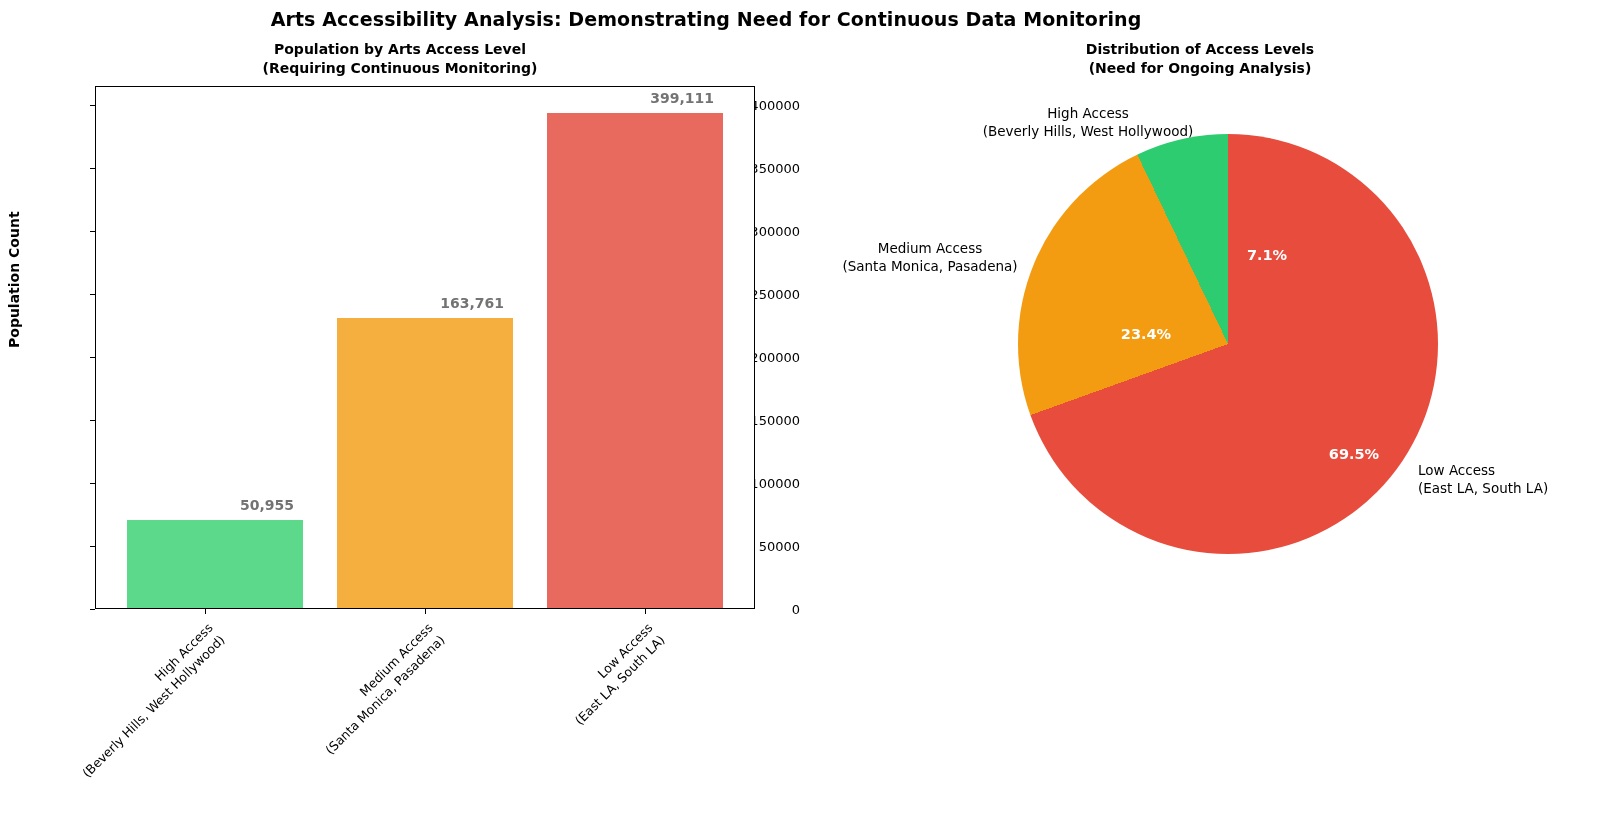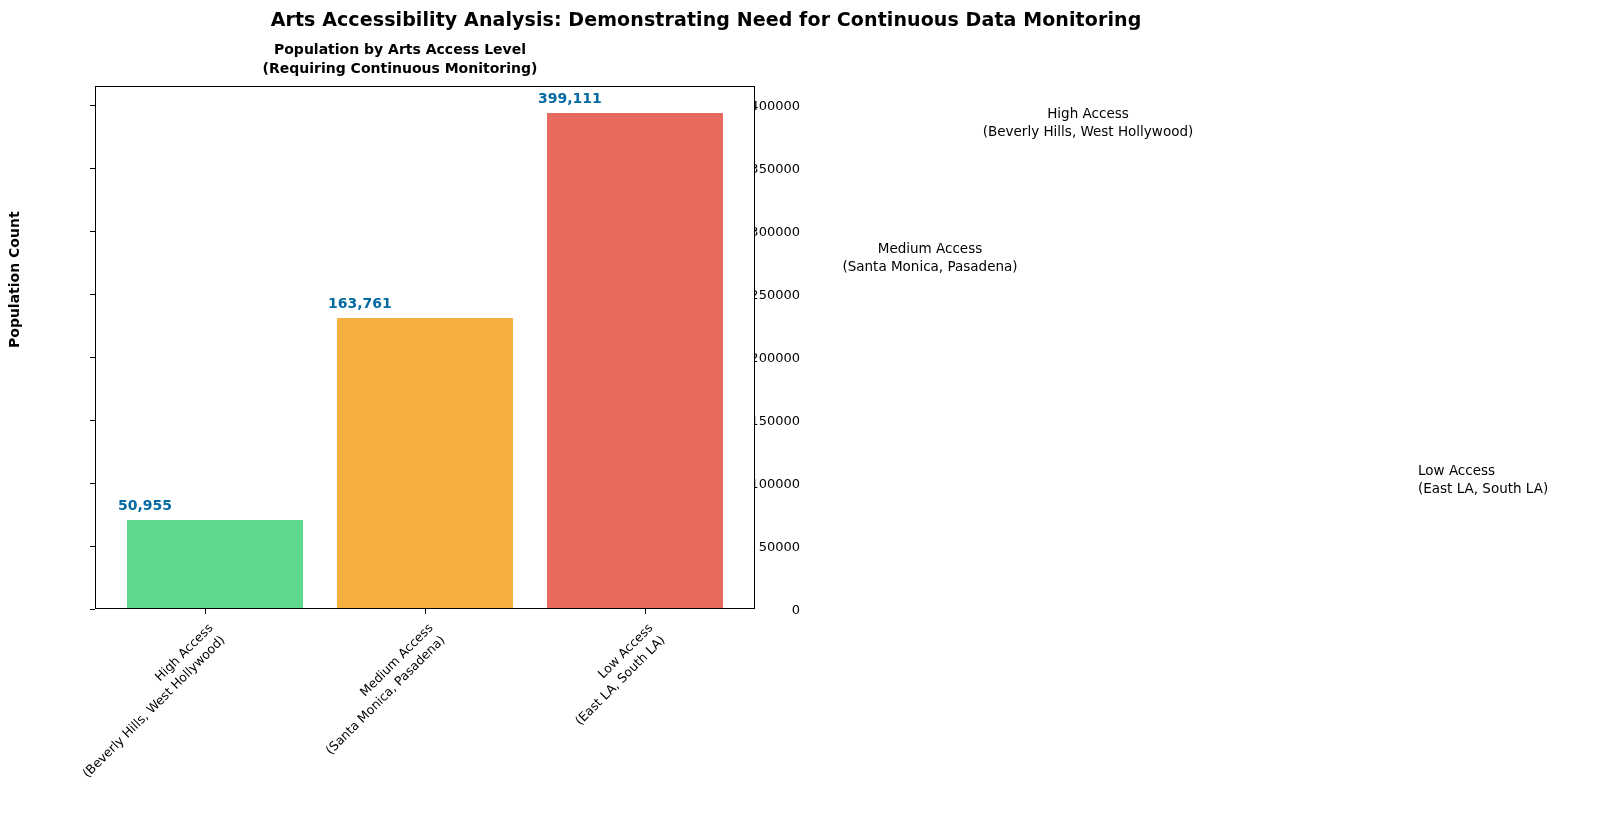--- a/index.html
+++ b/index.html
@@ -56,22 +56,22 @@
     background: #ffffff;
   }
   .bar {
     position: absolute;
     bottom: 0;
   }
   .bar-value {
     position: absolute;
     font-size: 14px;
     font-weight: bold;
-    text-align: left;
-    color: #0369a1;
+    text-align: right;
+    color: #737373;
     white-space: nowrap;
   }
   .ytick-label {
     position: absolute;
     right: 0;
     font-size: 13px;
     text-align: right;
     transform: translateY(-50%);
     white-space: nowrap;
   }
@@ -192,21 +192,33 @@
 
   <div class="xtick-text" style="left:-15px; top:584px; width:220px;">High Access
 (Beverly Hills, West Hollywood)</div>
   <div class="xtick-text" style="left:205px; top:584px; width:220px;">Medium Access
 (Santa Monica, Pasadena)</div>
   <div class="xtick-text" style="left:425px; top:584px; width:220px;">Low Access
 (East LA, South LA)</div>
 </div>
 
 <div id="pie-panel">
-
+  <div class="panel-title">Distribution of Access Levels
+(Need for Ongoing Analysis)</div>
+
+  <div id="pie-wrap">
+    <div id="pie-circle" style="background: conic-gradient(from 0deg,
+            #E74C3C 0deg 250.2deg,
+            #F39C12 250.2deg 334.4deg,
+            #2ECC71 334.4deg 360deg);"></div>
+
+    <div class="pie-pct" style="left:249px; top:121px;">7.1%</div>
+    <div class="pie-pct" style="left:128px; top:200px;">23.4%</div>
+    <div class="pie-pct" style="left:336px; top:320px;">69.5%</div>
+  </div>
 
   <div class="pie-label" style="left:158px; top:68px; width:260px; text-align:center;">High Access
 (Beverly Hills, West Hollywood)</div>
   <div class="pie-label" style="left:20px; top:203px; width:220px; text-align:center;">Medium Access
 (Santa Monica, Pasadena)</div>
   <div class="pie-label" style="left:618px; top:425px; width:230px; text-align:left;">Low Access
 (East LA, South LA)</div>
 </div>
 
 </body></html>

